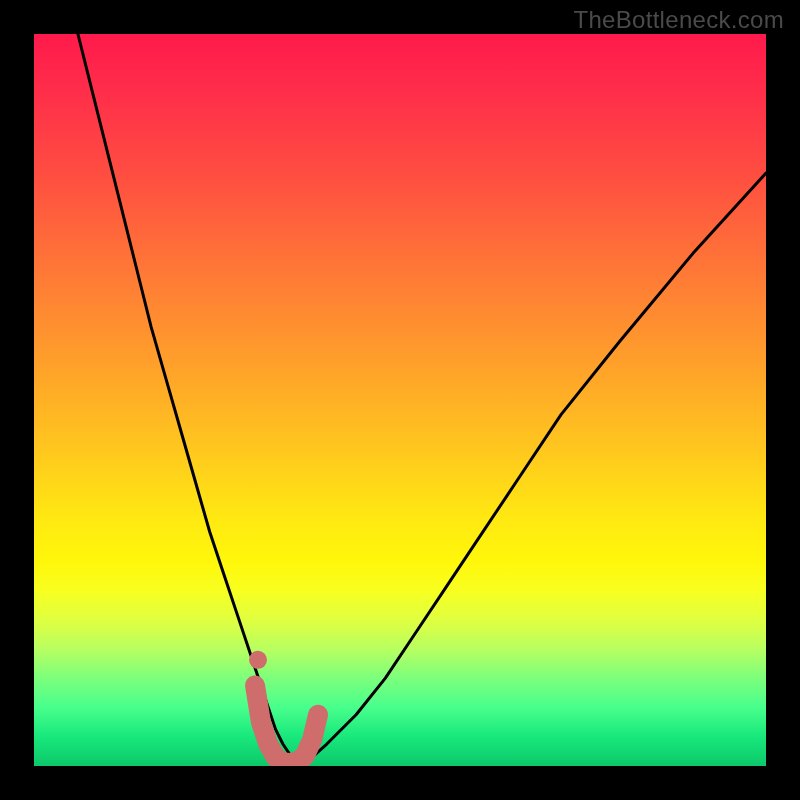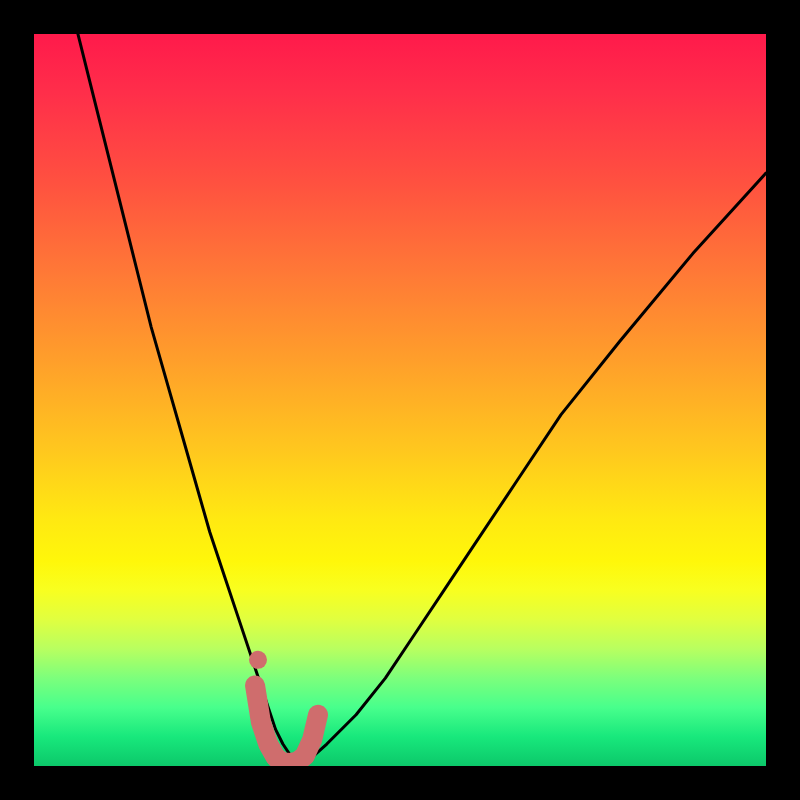--- a/index.html
+++ b/index.html
@@ -52,18 +52,19 @@
   svg.curve {
     position: absolute;
     pointer-events: none;
   }
 </style>
 </head>
 <body>
 
 <div class="frame">
   <div class="plot-bg" style="left: 34px; top: 34px; width: 732px; height: 732px;"></div>
+  <div class="watermark">TheBottleneck.com</div>
   <svg class="curve" viewBox="0 0 732 732" style="left: 34px; top: 34px; width: 732px; height: 732px;">
       <path d="M43.92 0.00 L58.56 58.56 L73.20 117.12 L87.84 175.68 L102.48 234.24 L117.12 292.80 L131.76 344.04 L146.40 395.28 L161.04 446.52 L175.68 497.76 L190.32 541.68 L204.96 585.60 L219.60 629.52 L226.92 651.48 L234.24 673.44 L241.56 695.40 L248.88 710.04 L256.20 721.02 L263.52 727.61 L270.84 727.61 L278.16 723.22 L292.80 710.04 L322.08 680.76 L351.36 644.16 L380.64 600.24 L409.92 556.32 L439.20 512.40 L483.12 446.52 L527.04 380.64 L585.60 307.44 L658.80 219.60 L732.00 139.08 " fill="none" stroke="#000000" stroke-width="3" stroke-linecap="round" stroke-linejoin="round"></path>
       <path d="M221.06 651.48 L226.92 688.08 L234.24 710.04 L241.56 723.22 L248.88 728.34 L256.20 729.07 L263.52 727.61 L270.84 721.75 L278.16 705.65 L284.02 680.76 " fill="none" stroke="#cf6d6d" stroke-width="20" stroke-linecap="round" stroke-linejoin="round"></path>
       <circle cx="223.99" cy="625.86" r="9" fill="#cf6d6d"></circle>
     </svg>
 </div>
 
 </body></html>

